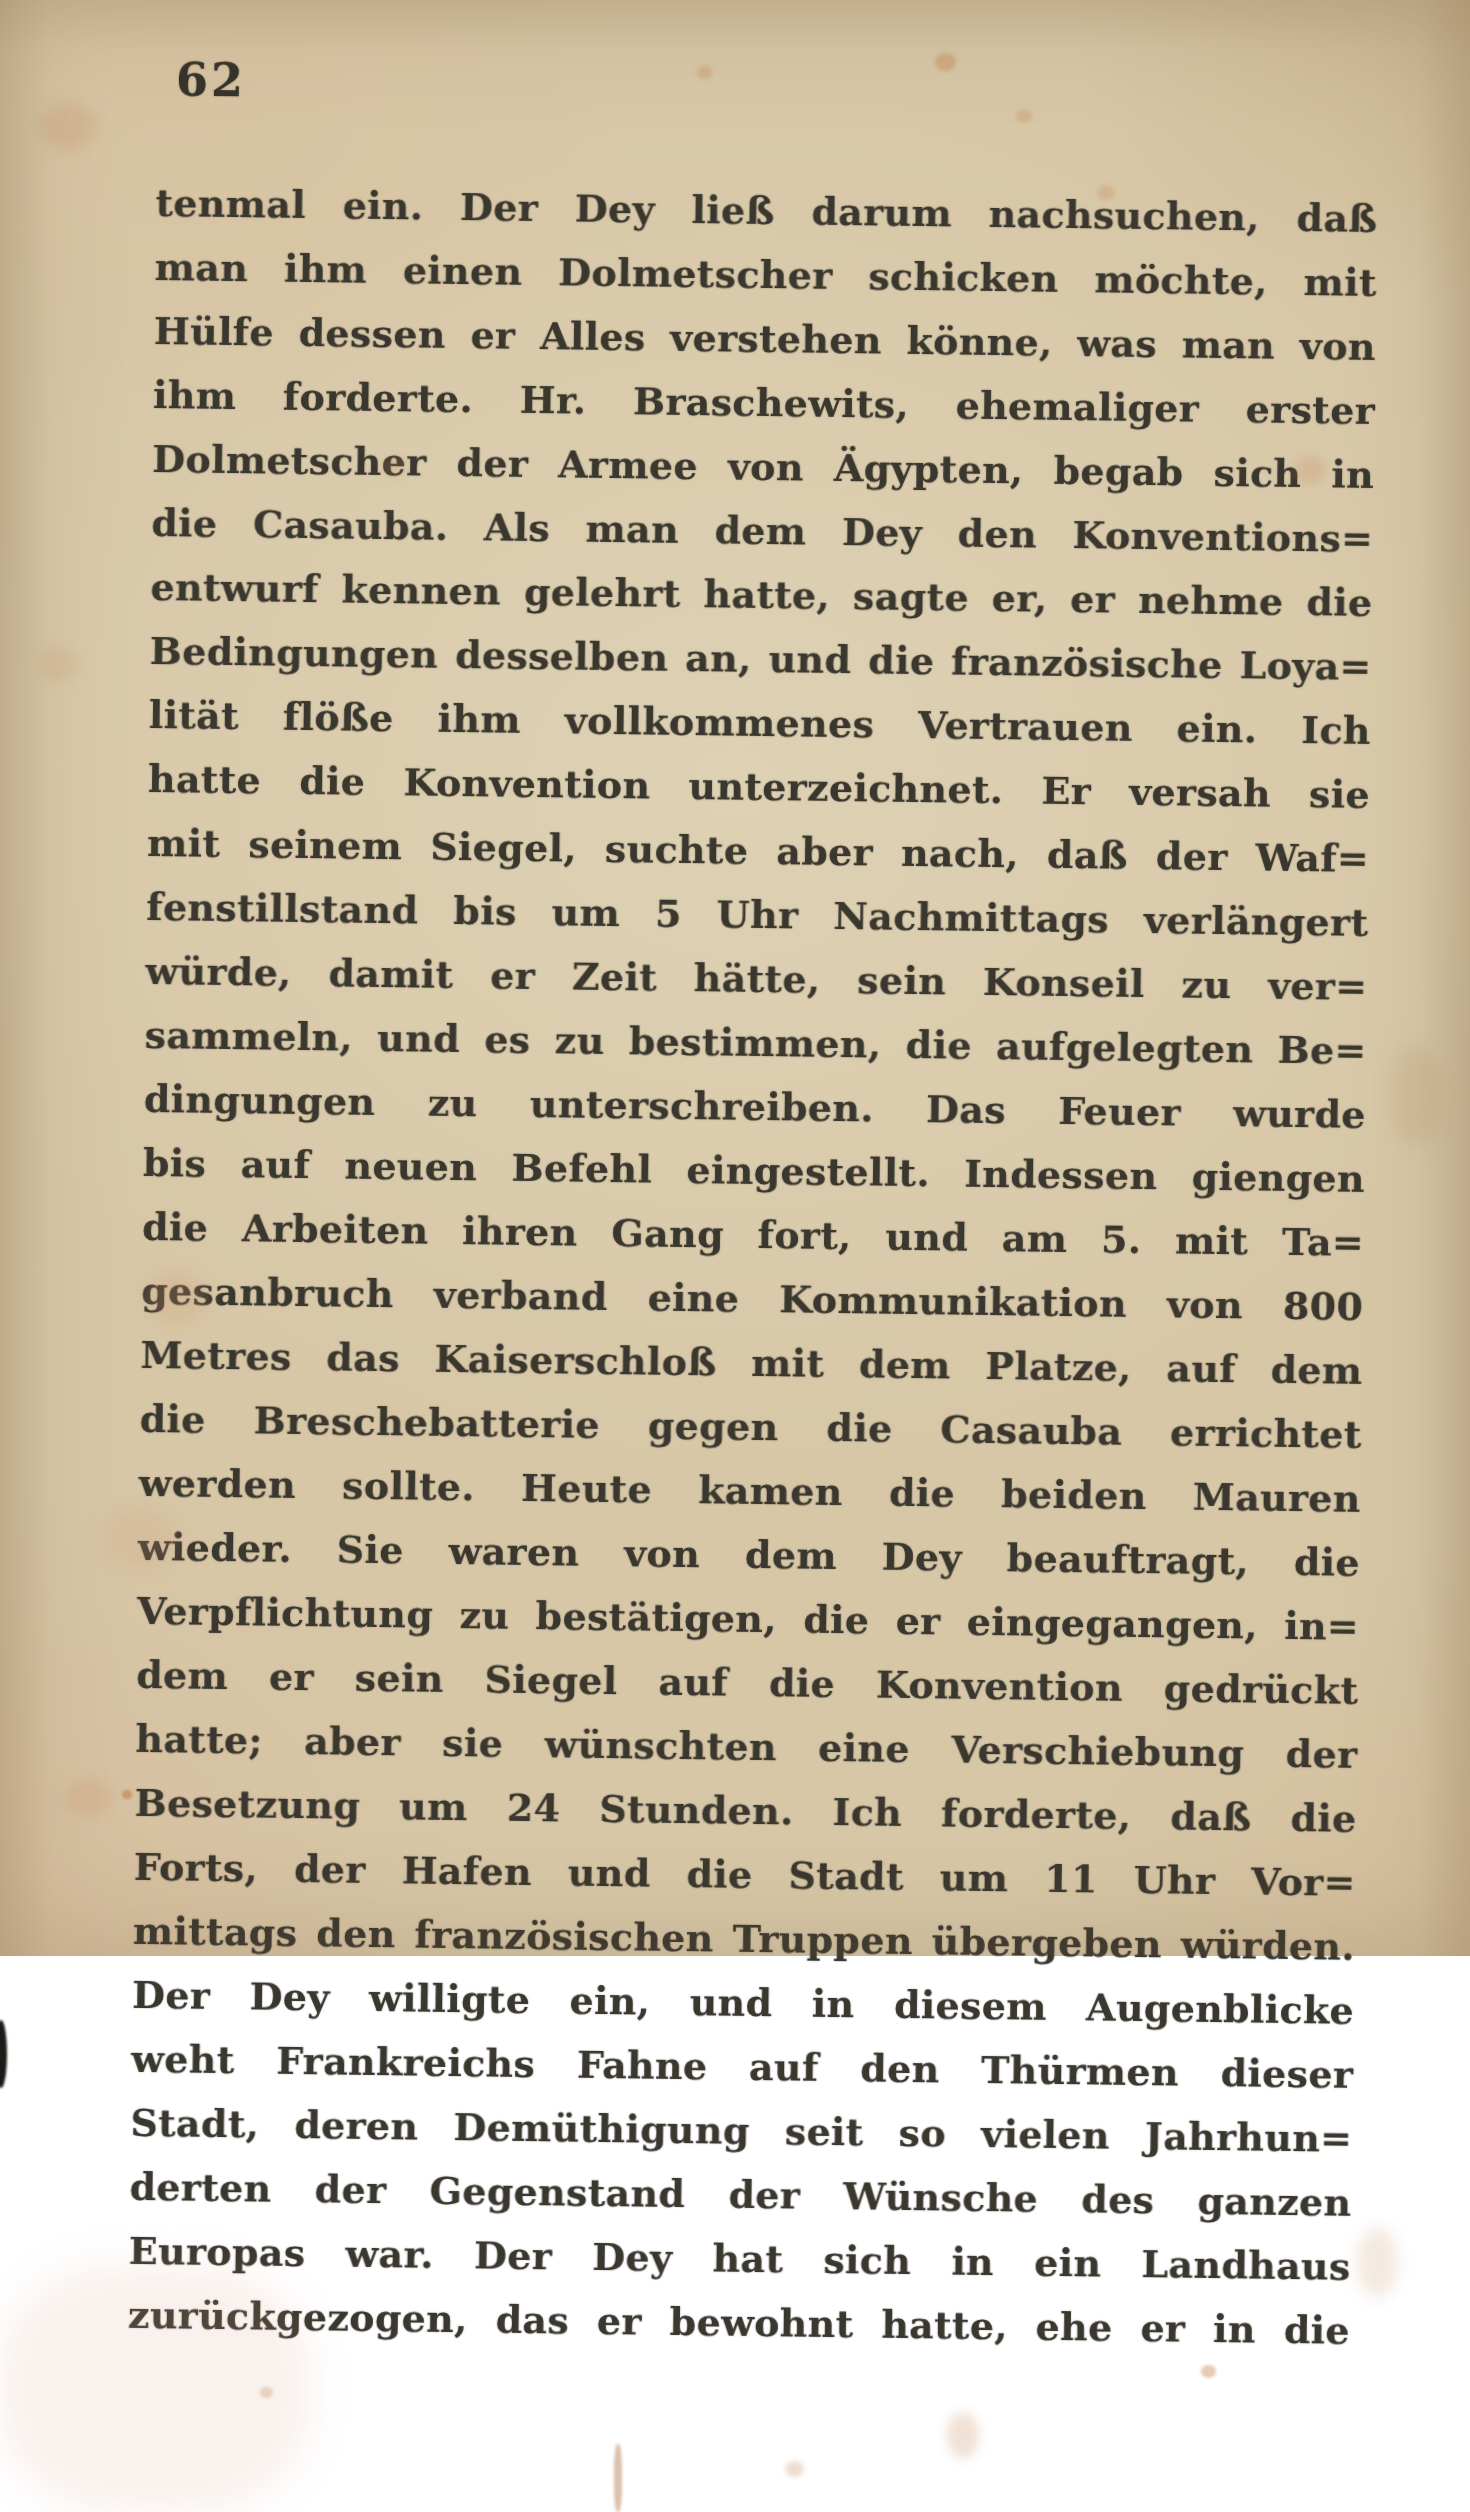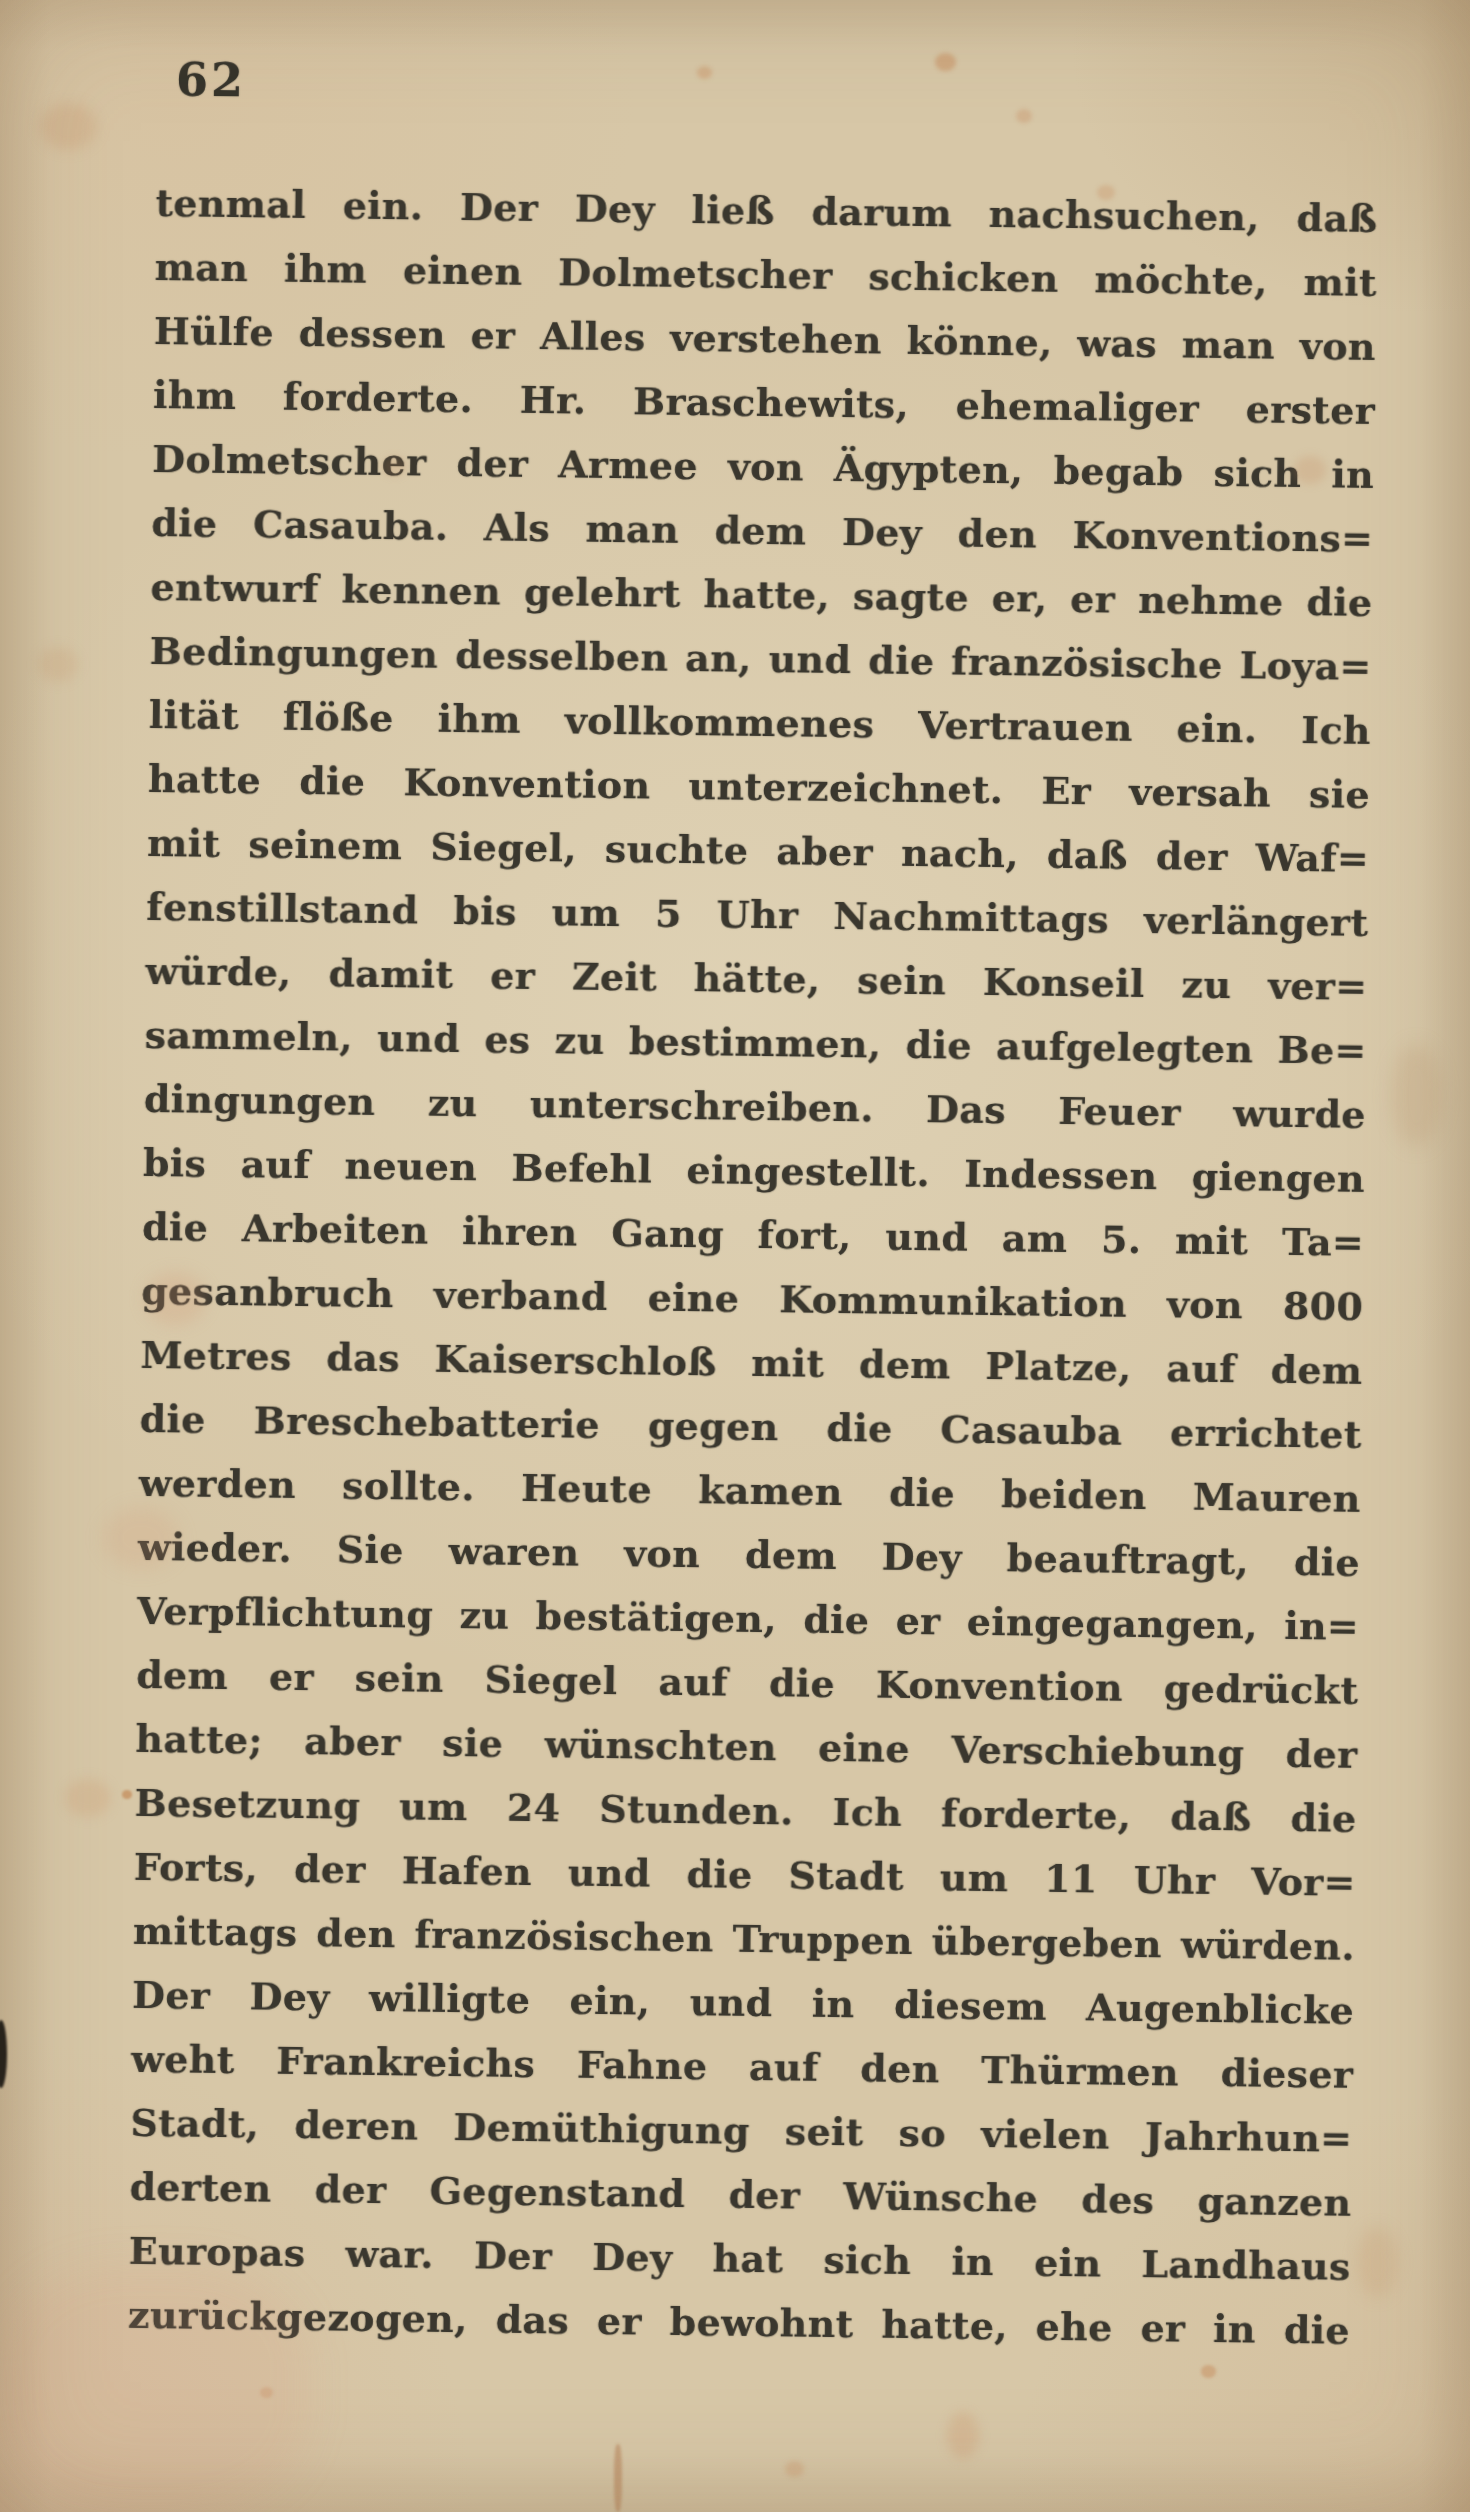--- a/index.html
+++ b/index.html
@@ -3,21 +3,21 @@
 <meta charset="utf-8">
 <style>
   html, body { margin:0; padding:0; }
   body {
     width:1470px; height:2512px;
     font-family:"DejaVu Serif", serif;
     overflow:hidden;
   }
   .paper {
     position:relative;
-    width:1470px; height:2512px;
+    width:1470px; height:1956px;
     background:
       radial-gradient(662px 515px at 12% 4%, rgba(216,178,140,0.18), transparent 70%),
       radial-gradient(515px 368px at 98% 2%, rgba(175,143,100,0.28), transparent 72%),
       radial-gradient(662px 588px at 100% 100%, rgba(196,152,112,0.20), transparent 70%),
       radial-gradient(662px 662px at 0% 100%, rgba(212,156,126,0.22), transparent 72%),
       radial-gradient(1029px 882px at 50% 40%, rgba(236,228,204,0.35), transparent 80%),
       linear-gradient(to right, rgba(158,128,92,0.20), transparent 51px, transparent 1419px, rgba(158,128,92,0.22)),
       linear-gradient(to bottom, rgba(168,138,100,0.18), transparent 51px, transparent 2455px, rgba(168,138,100,0.16)),
       #d7c7a7;
   }

